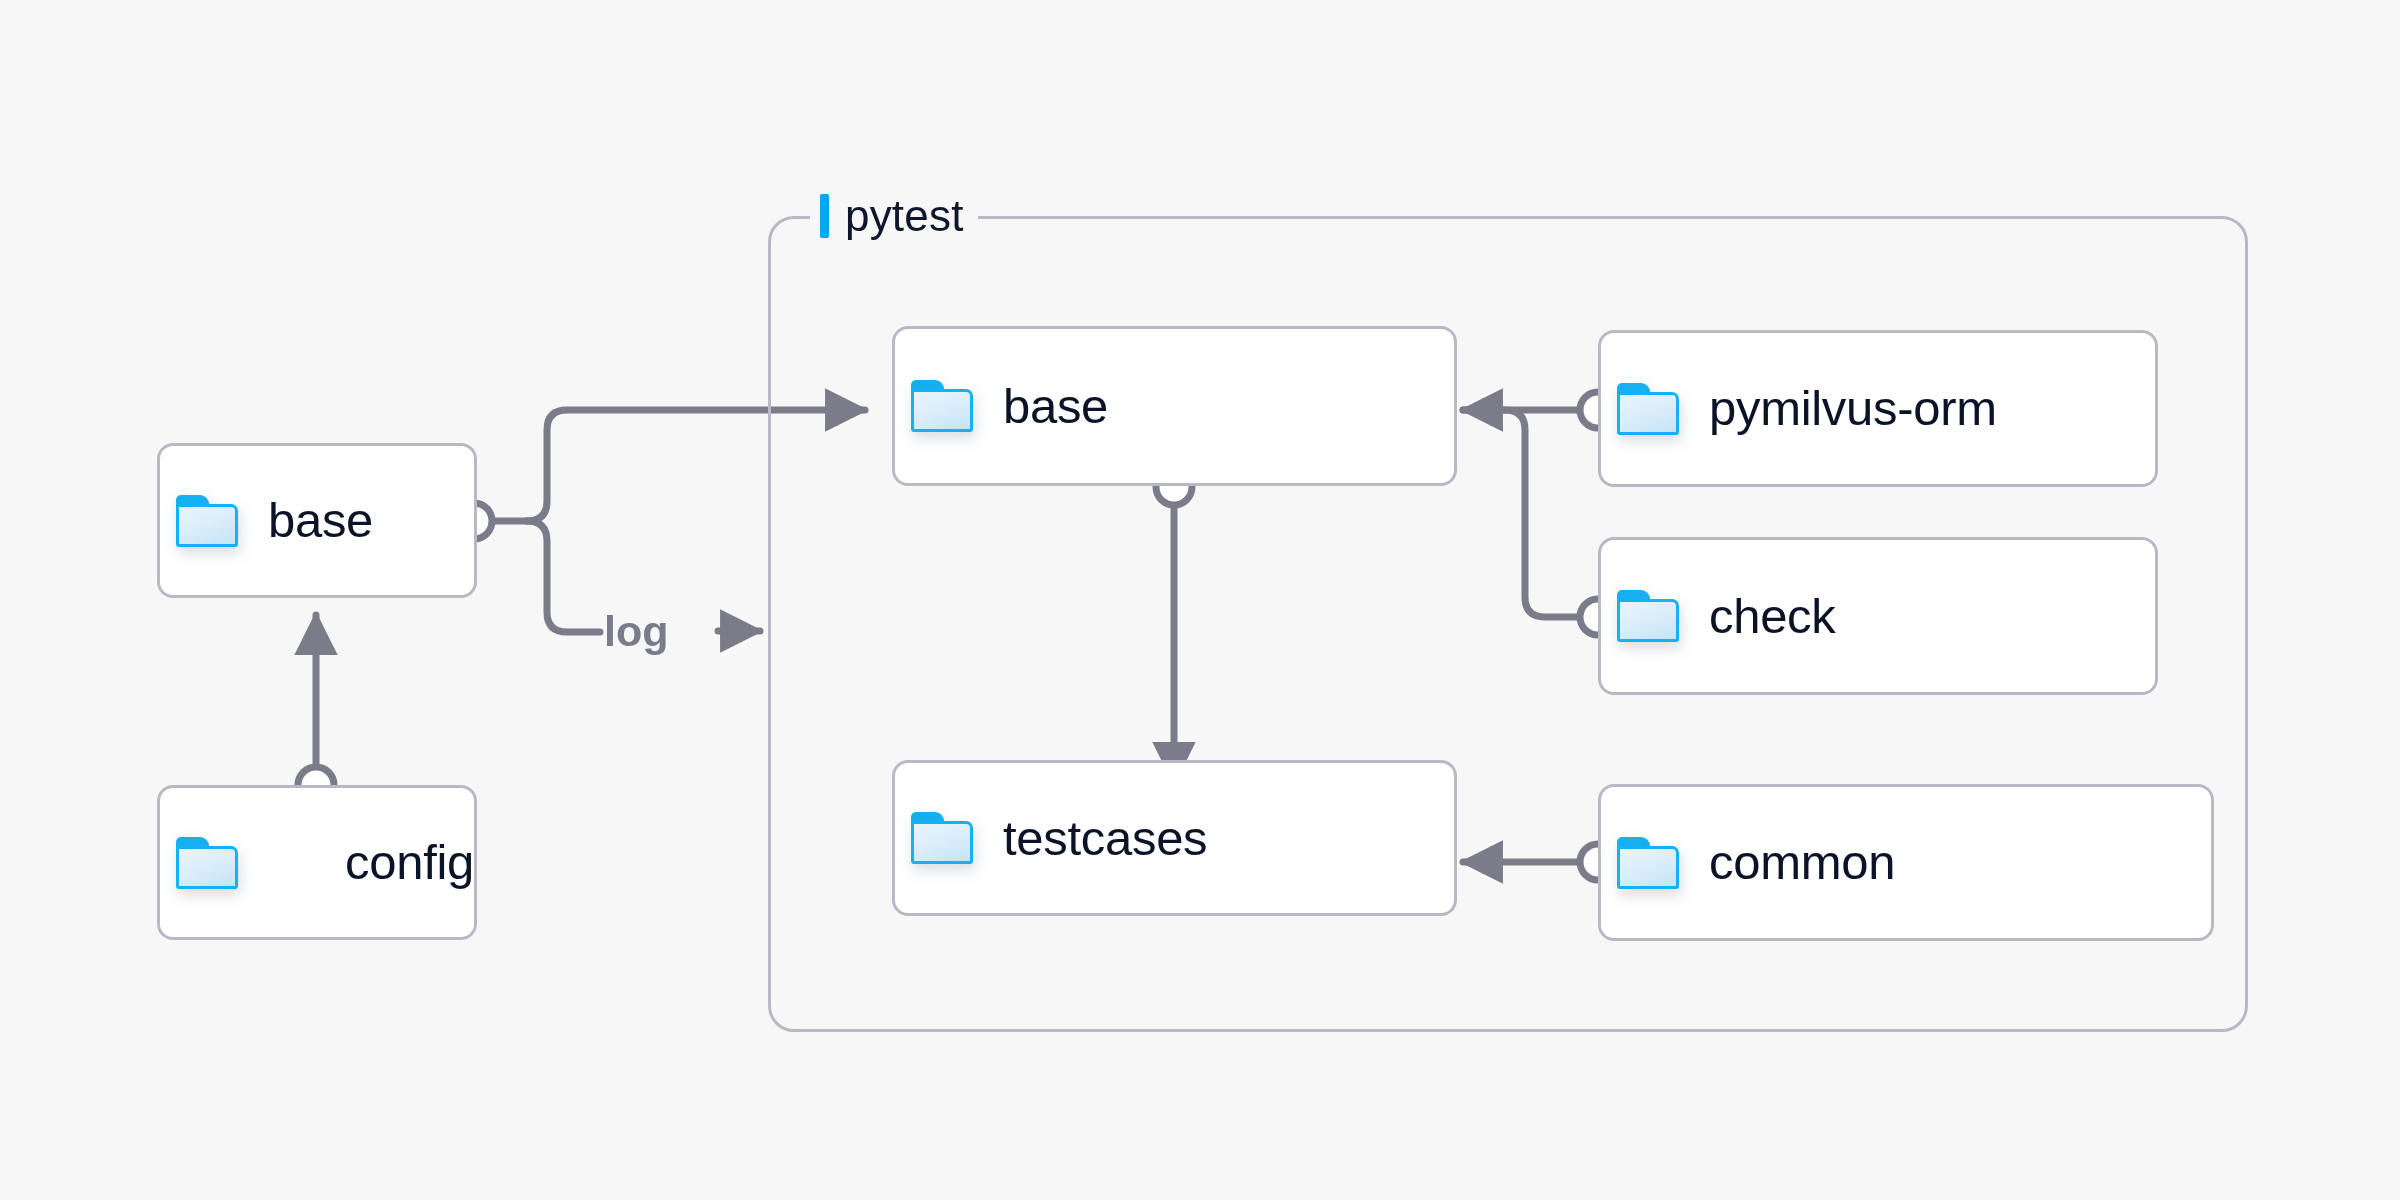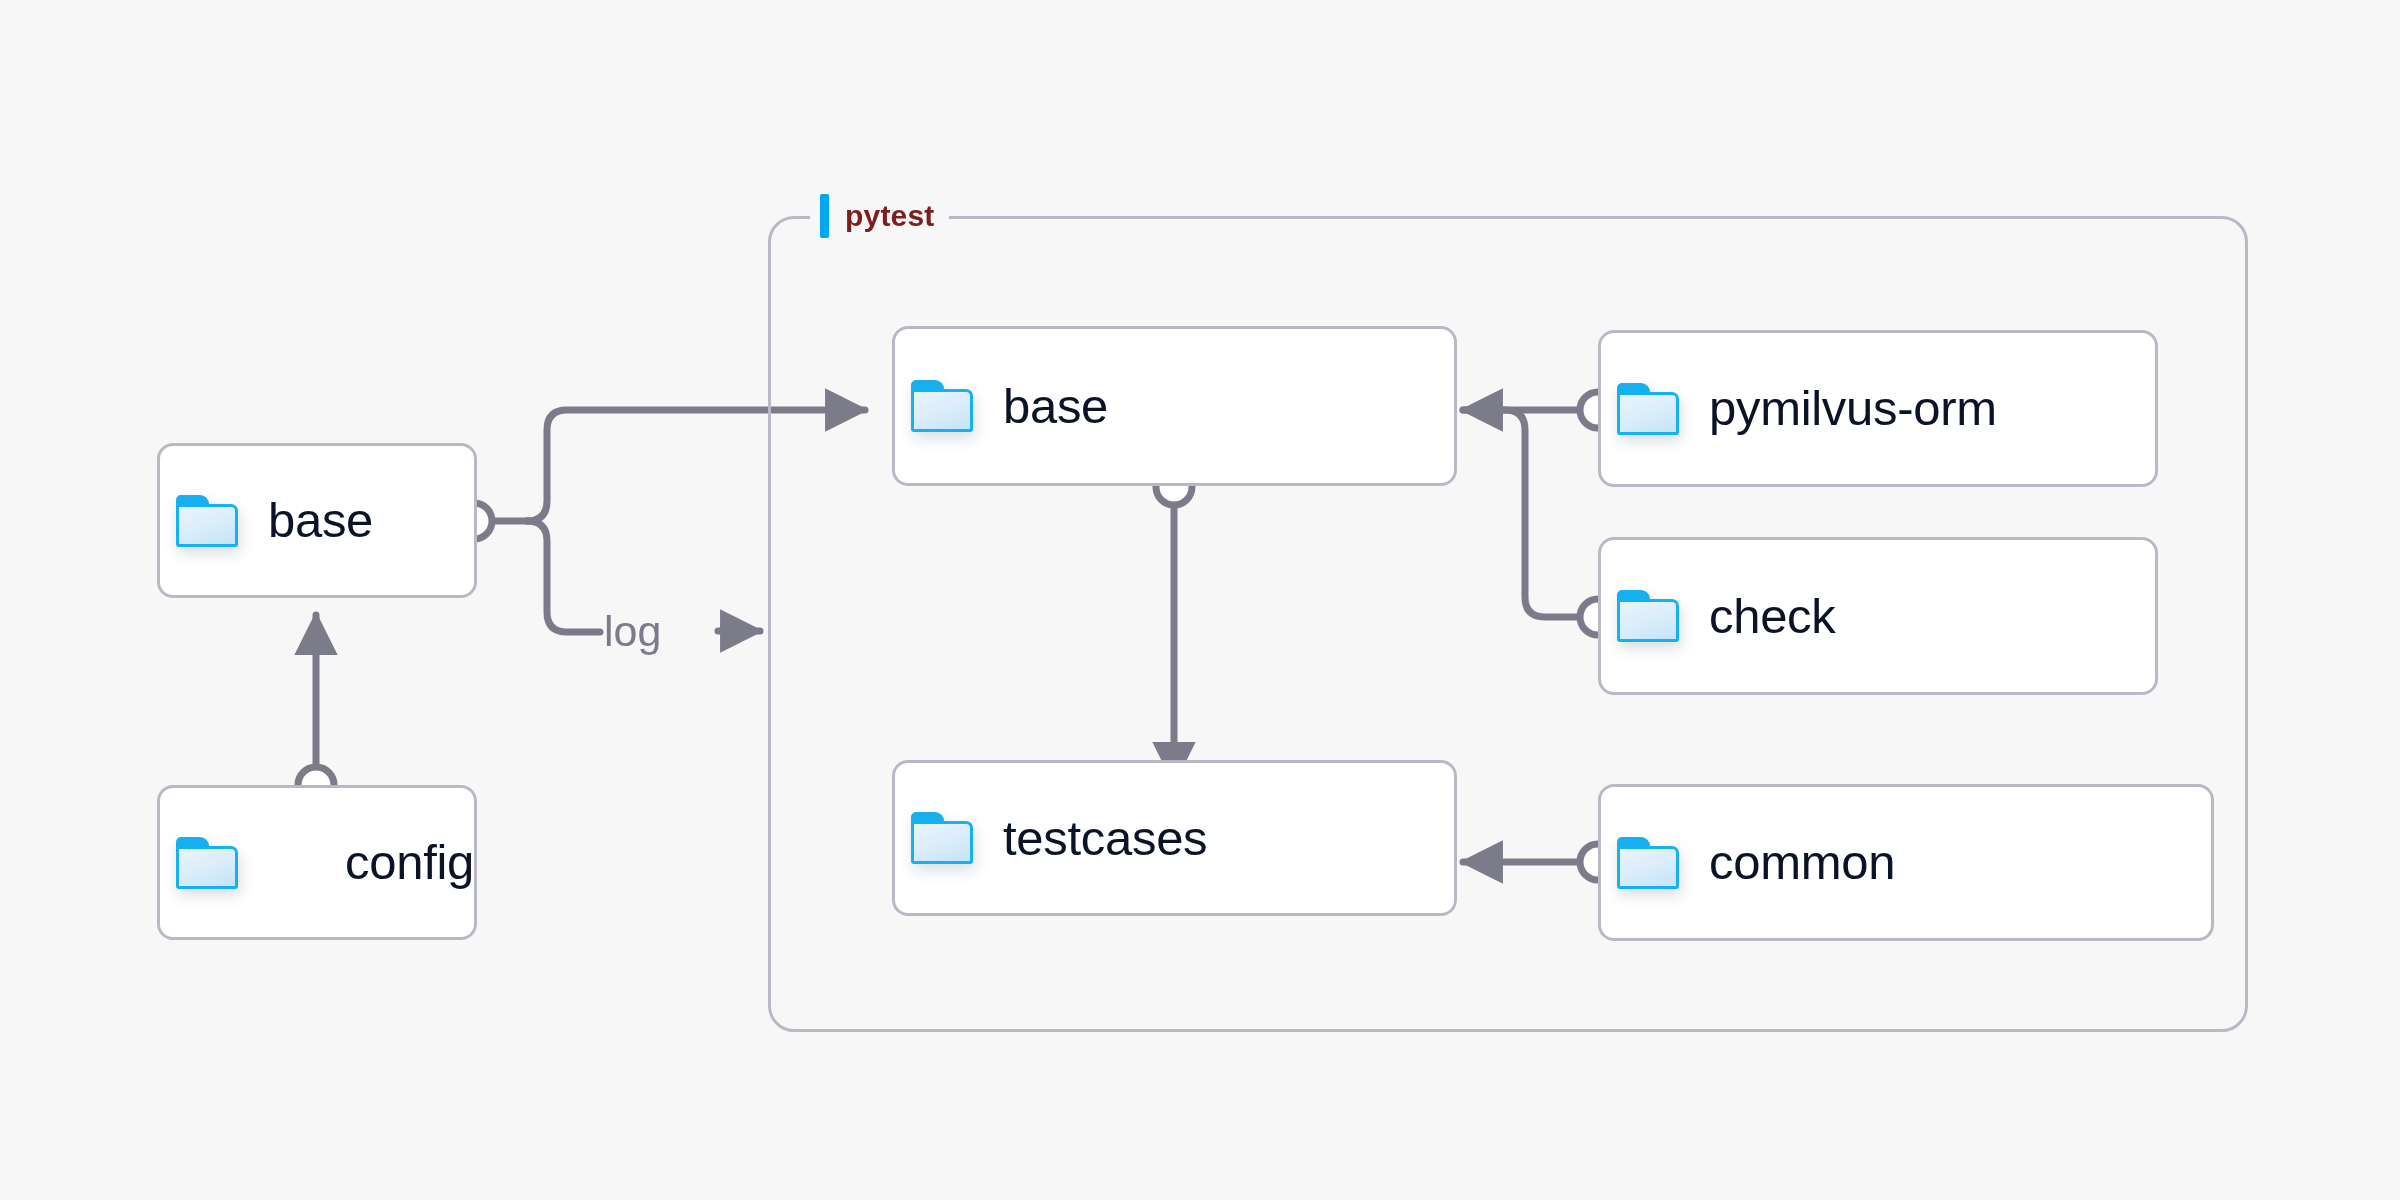--- a/index.html
+++ b/index.html
@@ -42,24 +42,23 @@
     white-space: nowrap;
   }
   .group-bar {
     width: 9px;
     height: 44px;
     border-radius: 2px;
     background: #00a8ef;
     flex: 0 0 auto;
   }
   .group-title {
-    font-size: 30px;
-    color: #7f1d1d;
+    font-size: 44px;
+    color: #0f172a;
     letter-spacing: .2px;
-    font-weight: bold;
   }
 
   
   .node {
     position: absolute;
     box-sizing: border-box;
     background: #ffffff;
     border: 3px solid #b9b9c6;
     border-radius: 16px;
     display: flex;
@@ -209,15 +208,15 @@
   </div>
 
   <div class="node" style="left:1598px; top:784px; width:616px; height:157px;">
     <span class="folder-icon">
       <span class="tab"></span>
         <span class="body"></span>
     </span>
     <span class="node-label">common</span>
   </div>
 
-  <div class="edge-label" style="left:604px; top:610px;">log</div>
+  <div class="edge-label" style="left:604px; top:610px;font-weight:bold;">log</div>
 
 </div>
 
 </body></html>

